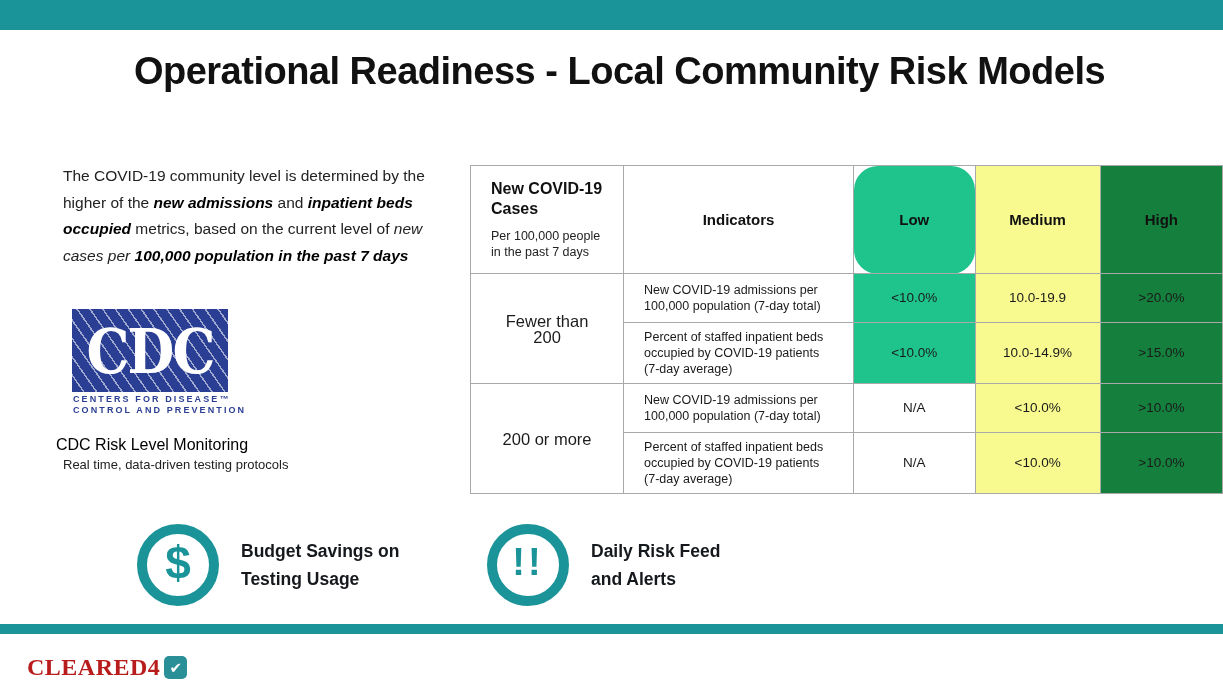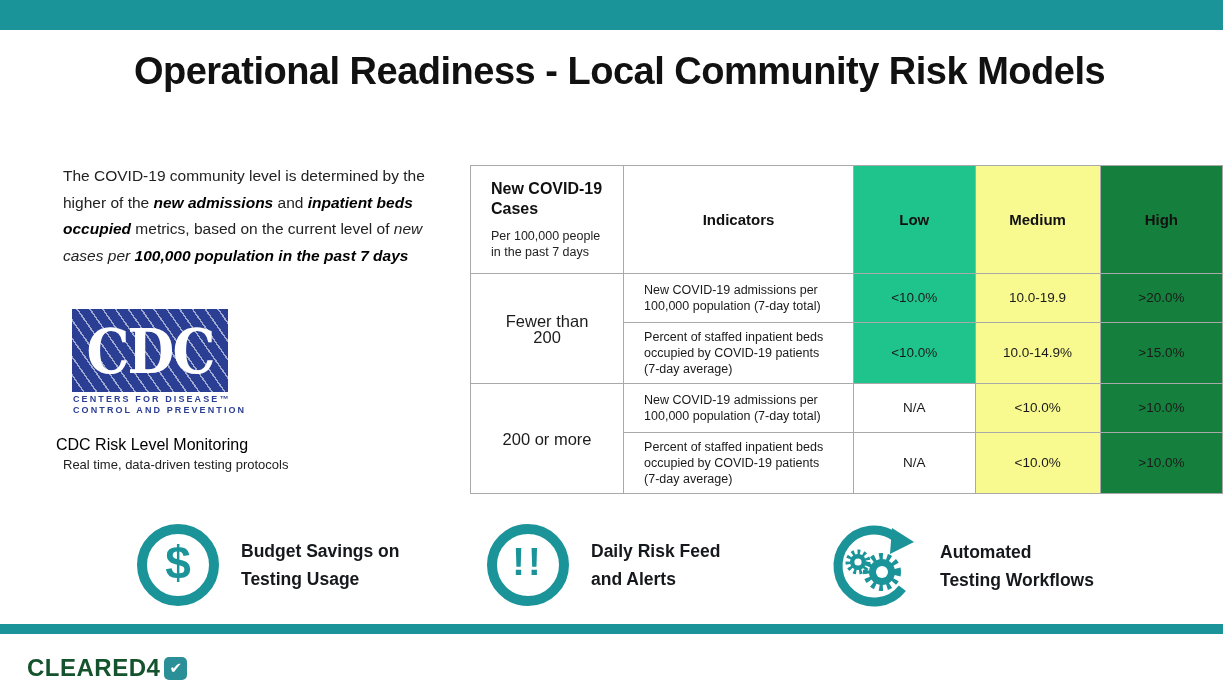--- a/index.html
+++ b/index.html
@@ -38,21 +38,21 @@
   }
   .risk-table td,.risk-table th{
     border:1px solid #a9a9a9;padding:6px 20px;vertical-align:middle;
     font-size:12.5px;line-height:16px;color:#1a1a1a;font-weight:normal;text-align:left;
   }
   .risk-table .hdr-cases{width:126px;height:95px;vertical-align:middle;}
   .hdr-cases .t{font-size:16px;font-weight:bold;line-height:20px;color:#111;}
   .hdr-cases .s{font-size:12.5px;line-height:16px;margin-top:9px;color:#222;}
   .risk-table .hdr{font-size:15px;font-weight:bold;text-align:center;color:#111;}
   .col-ind{width:218px;}
-  .col-low{width:89px;}
+  .col-low{width:89px;border-radius:24px;}
   .col-med{width:91px;}
   .col-high{width:90px;}
   .c-green{background:#1fc48c;}
   .c-yellow{background:#f8f98f;}
   .c-orange{background:#15803d;}
   .risk-table .val{text-align:center;font-weight:normal;font-size:13.5px;}
   .risk-table .group{font-size:16.5px;text-align:center;color:#1c1c1c;}
   .risk-table tr.r{height:49px;}
   
   .feature{position:absolute;display:flex;align-items:center;gap:22px;}
@@ -63,21 +63,21 @@
     width:62px;height:62px;border:10px solid #1b9499;border-radius:50%;
     display:flex;align-items:center;justify-content:center;flex:none;
   }
   .ring .glyph{color:#1b9499;font-weight:bold;}
   .glyph-dollar{font-size:46px;line-height:1;transform:translateY(-2px);}
   .glyph-alert{font-size:38px;line-height:1;letter-spacing:3px;transform:translateY(-3px);}
   .feature .label{font-size:17.5px;font-weight:bold;line-height:28px;color:#15181c;white-space:nowrap;}
   
   .footer-line{position:absolute;left:0;top:624px;width:100%;height:10px;background:#1b9499;}
   .brand{position:absolute;left:27px;top:654px;display:flex;align-items:center;gap:4px;}
-  .brand .word{font-size:24px;font-weight:bold;color:#14532d;letter-spacing:0.5px;}
+  .brand .word{font-size:24px;font-weight:bold;color:#b91c1c;letter-spacing:0.5px;font-family:Liberation Serif, serif;}
   .brand .check{
     width:23px;height:23px;background:#2a8f96;border-radius:5px;color:#fff;
     display:flex;align-items:center;justify-content:center;font-size:15px;font-weight:bold;
   }
 </style>
 </head>
 <body>
 
 <div class="slide">
 
@@ -151,38 +151,20 @@
   <div class="feature f2">
     <div class="ring">
       <span class="glyph glyph-alert">!!</span>
     </div>
     <div class="label">
       <div>Daily Risk Feed</div>
       <div>and Alerts</div>
     </div>
   </div>
 
-  <div class="feature f3">
-    <svg width="88" height="88" viewBox="0 0 88 88">
-      <circle cx="44" cy="44" r="36" fill="none" stroke="#1b9499" stroke-width="9" stroke-dasharray="172 55" transform="rotate(38 44 44)"></circle>
-      <polygon points="62,6 84,20 60,32" fill="#1b9499"></polygon>
-
-      <circle cx="28" cy="40" r="9.5" fill="none" stroke="#1b9499" stroke-width="6" stroke-dasharray="2.6 2.9"></circle>
-      <circle cx="28" cy="40" r="8" fill="#1b9499"></circle>
-      <circle cx="28" cy="40" r="3.6" fill="#ffffff"></circle>
-
-      <circle cx="52" cy="50" r="15" fill="none" stroke="#1b9499" stroke-width="8" stroke-dasharray="3.6 3.9"></circle>
-      <circle cx="52" cy="50" r="13" fill="#1b9499"></circle>
-      <circle cx="52" cy="50" r="6" fill="#ffffff"></circle>
-    </svg>
-    <div class="label">
-      <div>Automated</div>
-      <div>Testing Workflows</div>
-    </div>
-  </div>
 
   <div class="footer-line"></div>
 
   <div class="brand">
     <span class="word">CLEARED4</span>
     <span class="check">✔</span>
   </div>
 
 </div>
 

